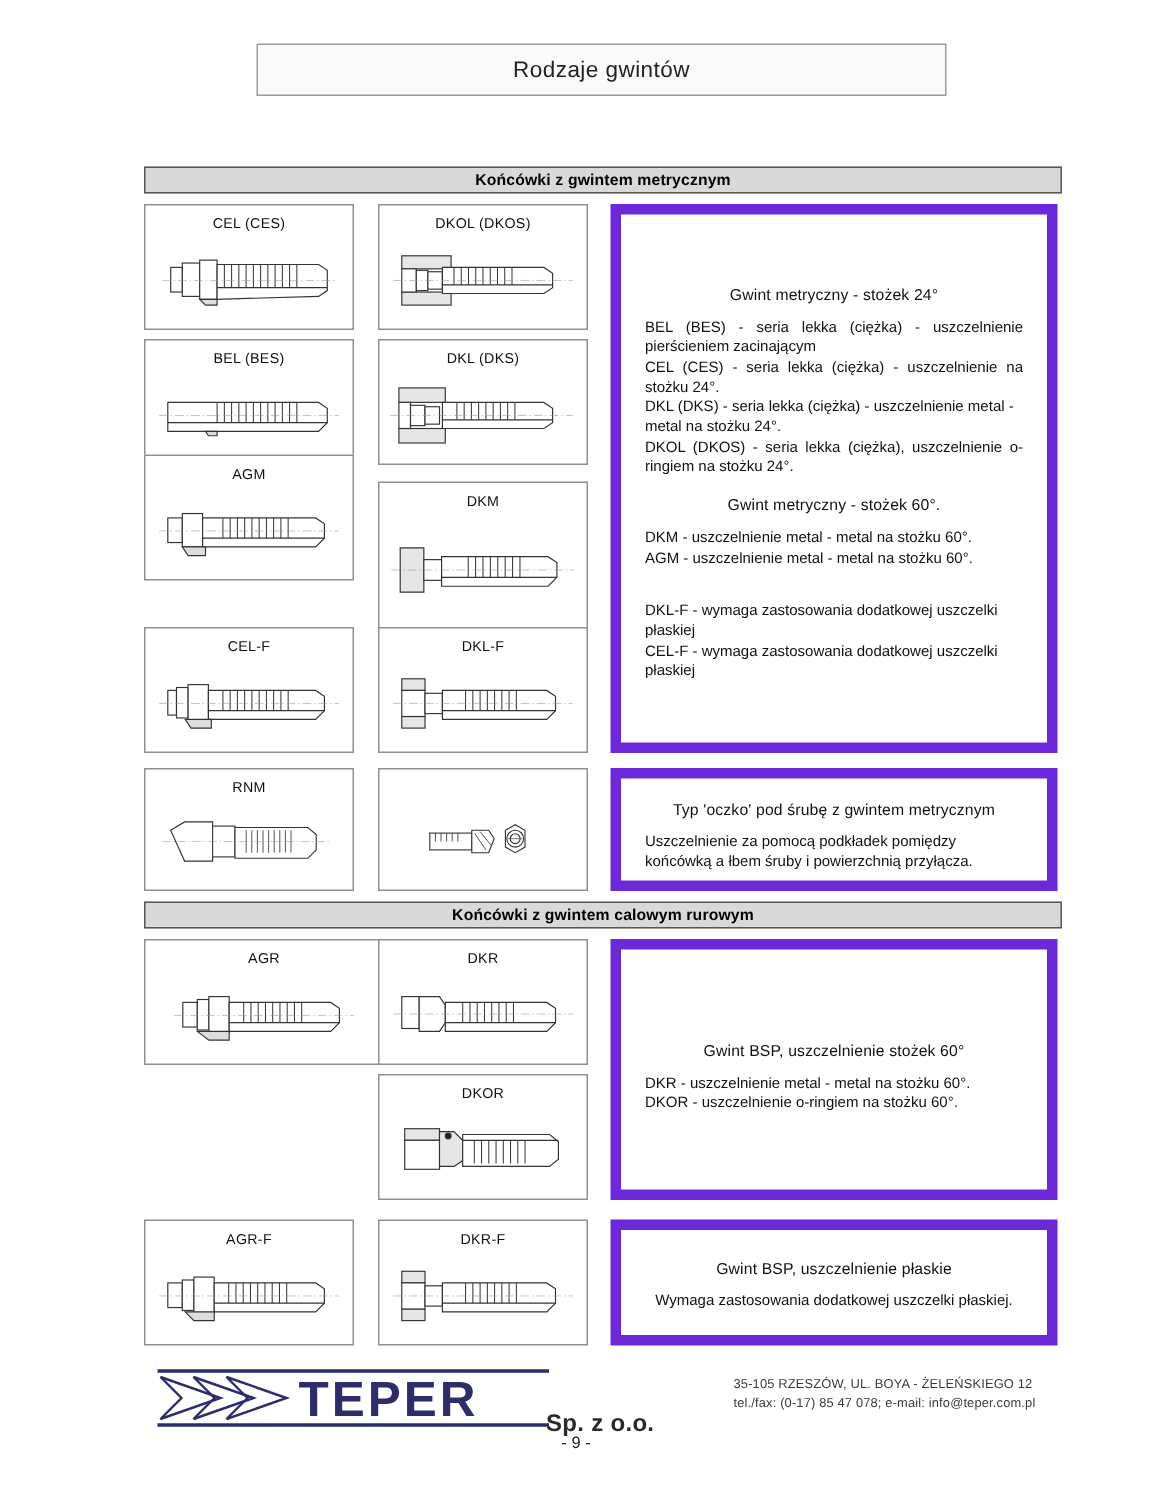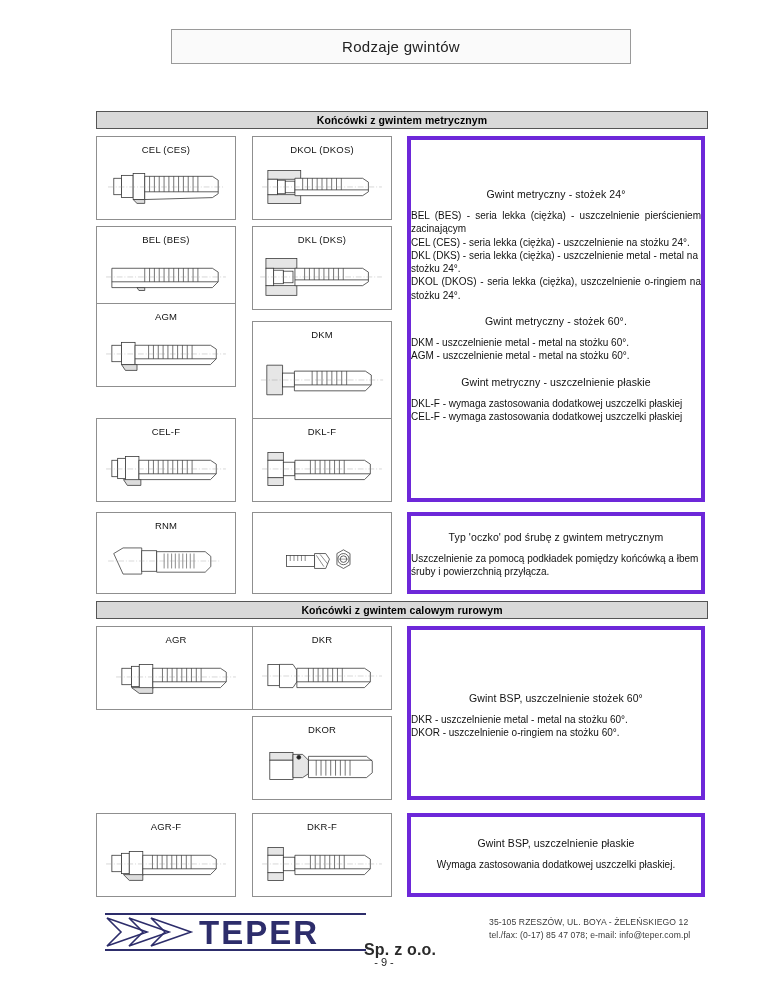--- a/index.html
+++ b/index.html
@@ -41,22 +41,22 @@
     position:absolute;left:0;right:0;top:7px;text-align:center;
     font-size:9.5px;color:#111;letter-spacing:.2px;
   }
   .cell .art{
     position:absolute;left:0;right:0;bottom:4px;top:20px;
   }
   .cell svg{width:100%;height:100%;display:block;}
 
   
   .panel{
-    position:absolute;border:4px solid #6d28d9;background:#fff;
-    box-sizing:border-box;padding:0 0;
+    position:absolute;border:7px solid #6d28d9;background:#fff;
+    box-sizing:border-box;padding:0 16px;
   }
   .panel h3{
     margin:0;font-size:10.5px;font-weight:normal;text-align:center;
     color:#111;letter-spacing:.1px;
   }
   .panel p{
     margin:0;font-size:10px;line-height:1.33;color:#111;
   }
   .panel p.just{text-align:justify;}
   .panel .gap{height:9px;}
@@ -378,21 +378,20 @@
     <p class="just">BEL (BES) - seria lekka (ciężka) - uszczelnienie pierścieniem zacinającym</p>
     <p class="just">CEL (CES) - seria lekka (ciężka) - uszczelnienie na stożku 24°.</p>
     <p>DKL (DKS) - seria lekka (ciężka) - uszczelnienie metal - metal na stożku 24°.</p>
     <p class="just">DKOL (DKOS) - seria lekka (ciężka), uszczelnienie o-ringiem na stożku 24°.</p>
     <div class="gap-l"></div>
     <h3>Gwint metryczny - stożek 60°.</h3>
     <div class="gap"></div>
     <p>DKM - uszczelnienie metal - metal na stożku 60°.</p>
     <p>AGM - uszczelnienie metal - metal na stożku 60°.</p>
     <div class="gap-l"></div>
-    <h3>Gwint metryczny - uszczelnienie płaskie</h3>
     <div class="gap"></div>
     <p>DKL-F - wymaga zastosowania dodatkowej uszczelki płaskiej</p>
     <p>CEL-F - wymaga zastosowania dodatkowej uszczelki płaskiej</p>
   </div>
 
   <div class="panel" style="left:407px;top:512px;width:298px;height:82px">
     <div style="height:15px"></div>
     <h3>Typ 'oczko' pod śrubę z gwintem metrycznym</h3>
     <div class="gap"></div>
     <p>Uszczelnienie za pomocą podkładek pomiędzy końcówką a łbem śruby i powierzchnią przyłącza.</p>

